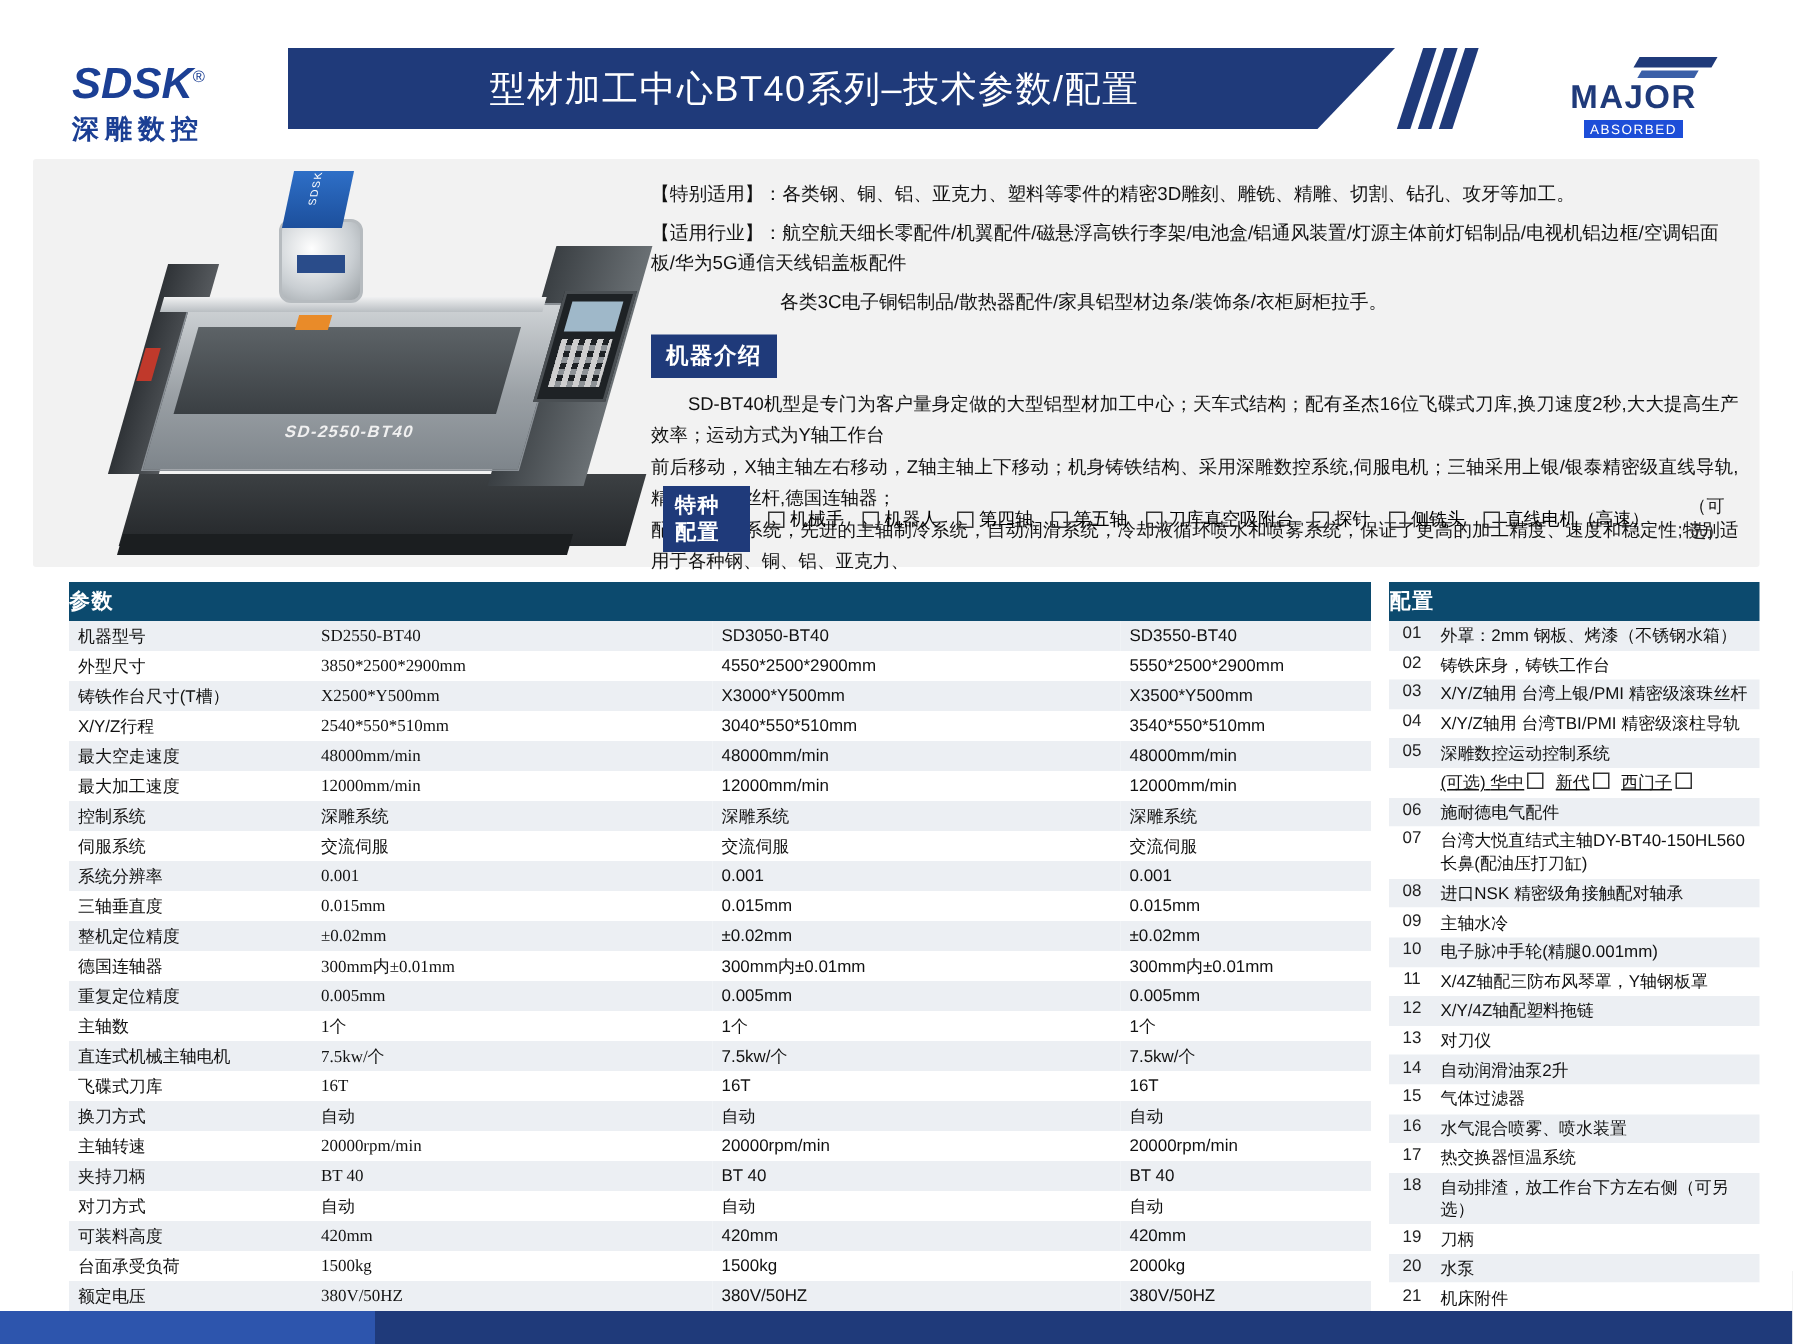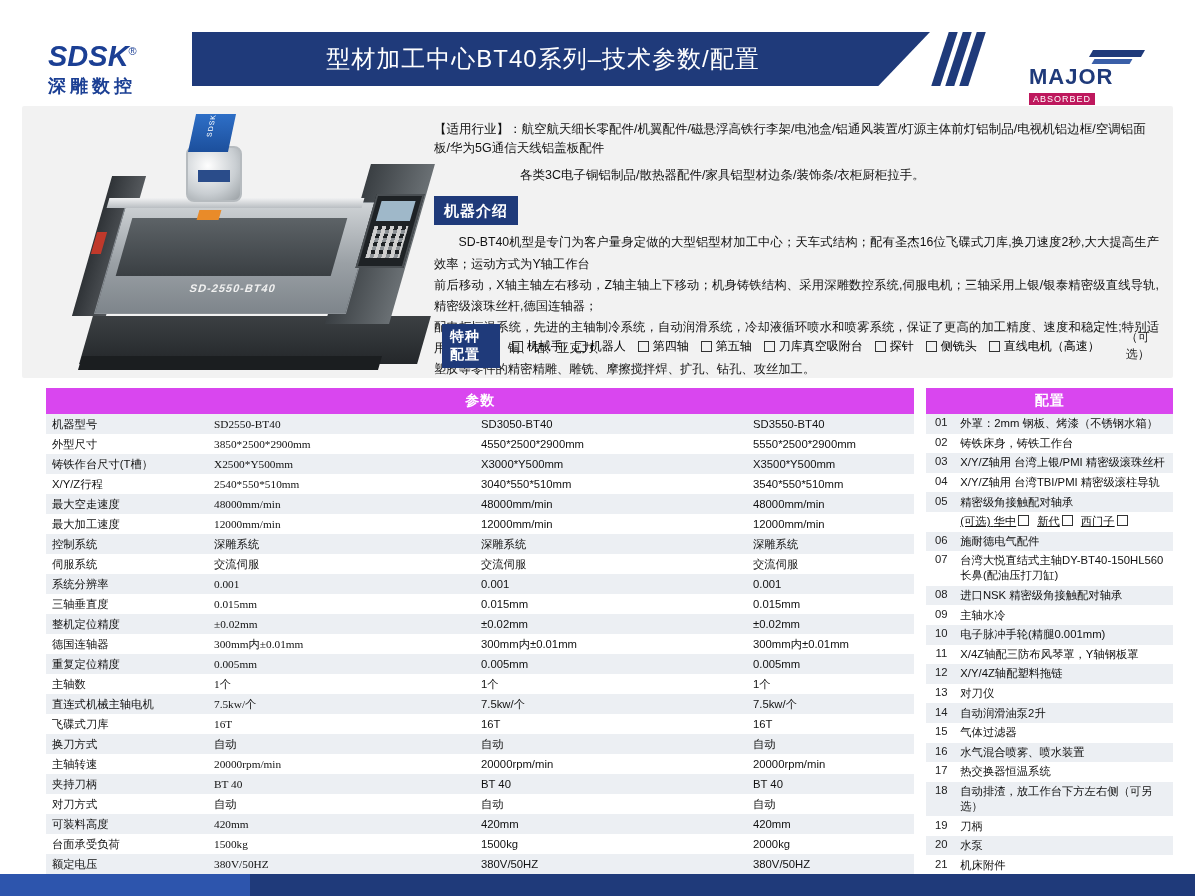--- a/index.html
+++ b/index.html
@@ -96,22 +96,23 @@
     height: 54px;
     background: #1f3a7a;
     transform: skewX(-18deg);
   }
   .title-stripes i:nth-child(1) { left: 2px; }
   .title-stripes i:nth-child(2) { left: 16px; }
   .title-stripes i:nth-child(3) { left: 30px; }
   .major {
     position: absolute;
     right: 36px;
-    top: 16px;
+    top: 4px;
     width: 120px;
+    text-align: center;
   }
   .major .swoosh {
     height: 18px;
     position: relative;
   }
   .major .swoosh i {
     position: absolute;
     right: 6px;
     top: 2px;
     width: 52px;
@@ -130,21 +131,21 @@
     font-size: 22px;
     font-weight: bold;
     color: #1f3a7a;
     letter-spacing: 1px;
     line-height: 1;
   }
   .major-sub {
     font-size: 9px;
     color: #444;
     letter-spacing: 1px;
-    background: #be185d;
+    background: #1d4ed8;
     color: #fff;
     display: inline-block;
     padding: 1px 4px;
     margin-top: 2px;
   }
   
   .intro {
     position: relative;
     margin: 6px 12px 0 12px;
     height: 272px;
@@ -382,23 +383,22 @@
   
   .tables {
     position: relative;
     margin: 10px 12px 0 36px;
     display: flex;
     gap: 12px;
   }
   .t-left { width: 880px; }
   .t-right { width: 250px; }
   .t-head {
-    background: #d946ef;
+    background: #0c4a6e;
     color: #fff;
-    text-align: center;
     font-size: 14px;
     font-weight: bold;
     padding: 4px 0;
     letter-spacing: 1px;
   }
   table {
     border-collapse: collapse;
     width: 100%;
     font-size: 11.3px;
     color: #111;
@@ -503,20 +503,21 @@
             <span class="t-txt">SDSK</span>
           </div>
         <div class="m-panel">
           <div class="scr"></div>
           <div class="btns"></div>
         </div>
         <div class="m-label">SD-2550-BT40</div>
       </div>
 
       <div class="intro-text">
+        <div class="ln">【特别适用】：各类钢、铜、铝、亚克力、塑料等零件的精密3D雕刻、雕铣、精雕、切割、钻孔、攻牙等加工。</div>
         <div class="ln">【适用行业】：航空航天细长零配件/机翼配件/磁悬浮高铁行李架/电池盒/铝通风装置/灯源主体前灯铝制品/电视机铝边框/空调铝面板/华为5G通信天线铝盖板配件</div>
         <div class="ln" style="padding-left:86px">各类3C电子铜铝制品/散热器配件/家具铝型材边条/装饰条/衣柜厨柜拉手。</div>
         <div class="sec-badge">机器介绍</div>
         <div class="para">
           <span class="ind" style="text-indent:2em">SD-BT40机型是专门为客户量身定做的大型铝型材加工中心；天车式结构；配有圣杰16位飞碟式刀库,换刀速度2秒,大大提高生产效率；运动方式为Y轴工作台</span>
           <span class="ind">前后移动，X轴主轴左右移动，Z轴主轴上下移动；机身铸铁结构、采用深雕数控系统,伺服电机；三轴采用上银/银泰精密级直线导轨,精密级滚珠丝杆,德国连轴器；</span>
           <span class="ind">配电柜恒温系统，先进的主轴制冷系统，自动润滑系统，冷却液循环喷水和喷雾系统，保证了更高的加工精度、速度和稳定性;特别适用于各种钢、铜、铝、亚克力、</span>
           <span class="ind">塑胶等零件的精密精雕、雕铣、摩擦搅拌焊、扩孔、钻孔、攻丝加工。</span>
         </div>
       </div>
@@ -734,21 +735,21 @@
               <tr>
                 <td class="num">03</td>
                 <td>X/Y/Z轴用 台湾上银/PMI 精密级滚珠丝杆</td>
               </tr>
               <tr>
                 <td class="num">04</td>
                 <td>X/Y/Z轴用 台湾TBI/PMI 精密级滚柱导轨</td>
               </tr>
               <tr>
                 <td class="num">05</td>
-                <td>精密级角接触配对轴承</td>
+                <td>深雕数控运动控制系统</td>
               </tr>
               <tr>
                 <td class="num"></td>
                 <td class="cfg-sub"><span>(可选)</span> <span>华中</span><i class="box"></i><span>新代</span><i class="box"></i><span>西门子</span><i class="box"></i></td>
               </tr>
               <tr>
                 <td class="num">06</td>
                 <td>施耐德电气配件</td>
               </tr>
               <tr>

